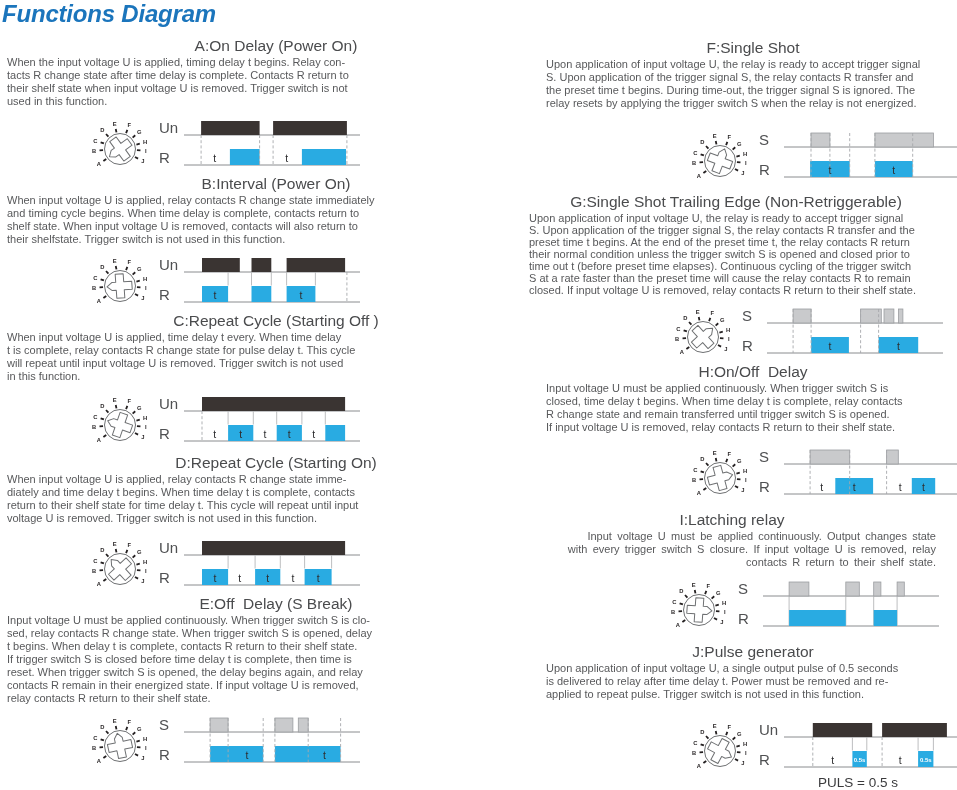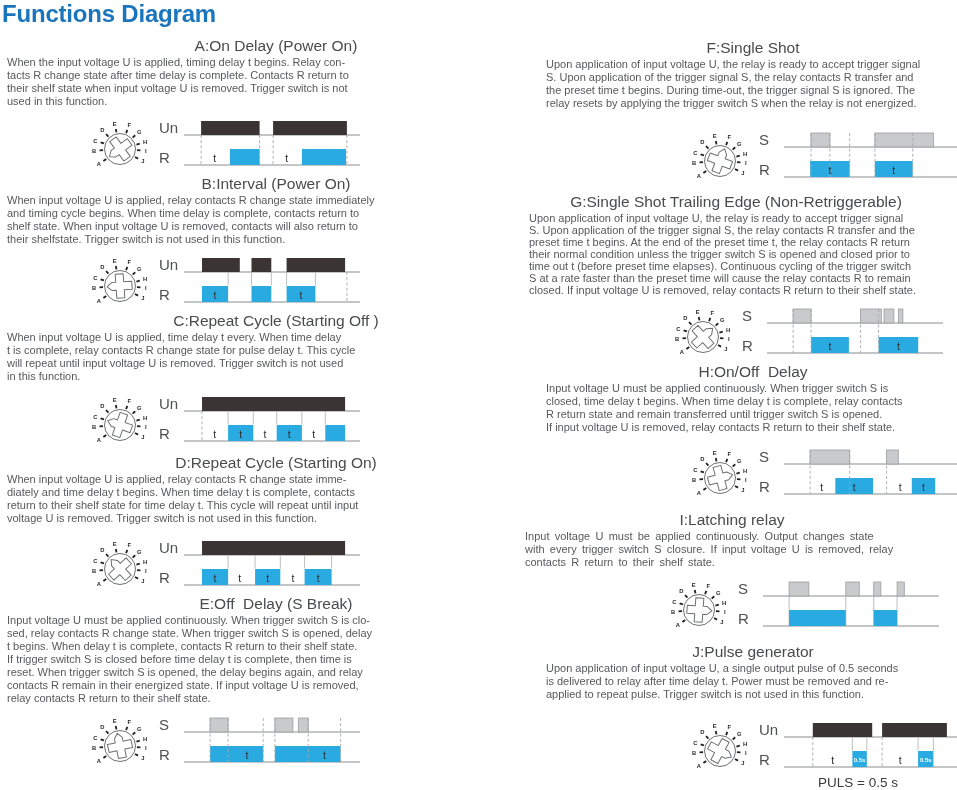--- a/index.html
+++ b/index.html
@@ -1,23 +1,23 @@
 <!DOCTYPE html>
 <html><head>
 <meta charset="utf-8">
 <style>
   html,body{margin:0;padding:0;width:957px;height:790px;overflow:hidden;background:#ffffff;}
   #page{position:relative;width:957px;height:790px;font-family:"Liberation Sans",sans-serif;}
-  #page-title{position:absolute;top:0px;left:2px;font-size:24px;font-weight:bold;color:#1b75bc;letter-spacing:-0.2px;}
+  #page-title{position:absolute;top:0px;left:2px;font-size:24px;font-weight:bold;color:#1b75bc;letter-spacing:-0.2px;font-style:italic;}
   .func-section{position:absolute;}
   .sec-heading{font-size:15.5px;line-height:18px;font-weight:400;color:#4a4b4d;margin:0 0 1px 3px;white-space:pre;text-align:center;}
   .sec-body{color:#58595b;font-size:11px;}
   .body-line{height:13px;line-height:13px;white-space:pre;}
   .sec-G .body-line{height:12px;line-height:12px;}
-  .sec-I .body-line{word-spacing:2.2px;}
+  .sec-I .body-line{word-spacing:2.2px;text-align:right;}
   .figure{display:flex;align-items:flex-start;}
   .dial{display:block;margin-top:4px;}
   .wave{display:block;}
   
   .sec-A{top:37px;left:7px;width:535px}
   .sec-B{top:175px;left:7px;width:535px}
   .sec-C{top:312px;left:7px;width:535px}
   .sec-D{top:454px;left:7px;width:535px}
   .sec-E{top:595px;left:7px;width:535px}
   .sec-F{top:39px;left:546px;width:411px}
@@ -445,21 +445,21 @@
               <text x="131.4" y="49" font-size="10.5" fill="#2e2e30" font-family="&quot;Liberation Sans&quot;, sans-serif" text-anchor="middle">t</text>
             </svg></span>
     </div>
   </section>
 
   <section class="func-section sec-H col-right">
     <h2 class="sec-heading">H:On/Off  Delay</h2>
     <div class="sec-body">
           <div class="body-line">Input voltage U must be applied continuously. When trigger switch S is</div>
           <div class="body-line">closed, time delay t begins. When time delay t is complete, relay contacts</div>
-          <div class="body-line">R return state and remain transferred until trigger switch S is opened.</div>
+          <div class="body-line">R change state and remain transferred until trigger switch S is opened.</div>
           <div class="body-line">If input voltage U is removed, relay contacts R return to their shelf state.</div>
         </div>
     <div class="figure">
       <span class="dial"><svg width="74" height="62" viewBox="0 0 74 62">
               <line x1="22.246711095625898" y1="41.992349288972044" x2="19.41515161531358" y2="44.0495976719957" stroke="#231f20" stroke-width="1.8"></line>
               <text x="14.965558146251368" y="47.2824165596043" font-size="5.8" fill="#231f20" font-family="&quot;Liberation Sans&quot;, sans-serif" text-anchor="middle" dominant-baseline="central" font-weight="bold">A</text>
               <line x1="19.041411145582988" y1="33.18586005365013" x2="15.549936969673603" y2="33.43000771175457" stroke="#231f20" stroke-width="1.8"></line>
               <text x="10.06333469324457" y="33.813668317347265" font-size="5.8" fill="#231f20" font-family="&quot;Liberation Sans&quot;, sans-serif" text-anchor="middle" dominant-baseline="central" font-weight="bold">B</text>
               <line x1="19.926184214811617" y1="26.465341374228334" x2="16.61686920021401" y2="25.325852833628286" stroke="#231f20" stroke-width="1.8"></line>
               <text x="11.416517034417765" y="23.535227984113924" font-size="5.8" fill="#231f20" font-family="&quot;Liberation Sans&quot;, sans-serif" text-anchor="middle" dominant-baseline="central" font-weight="bold">C</text>

